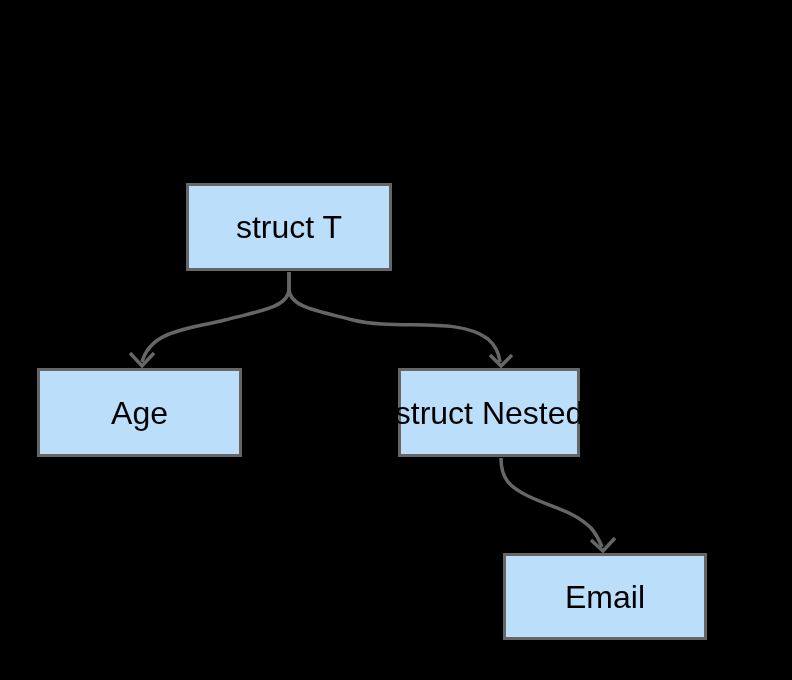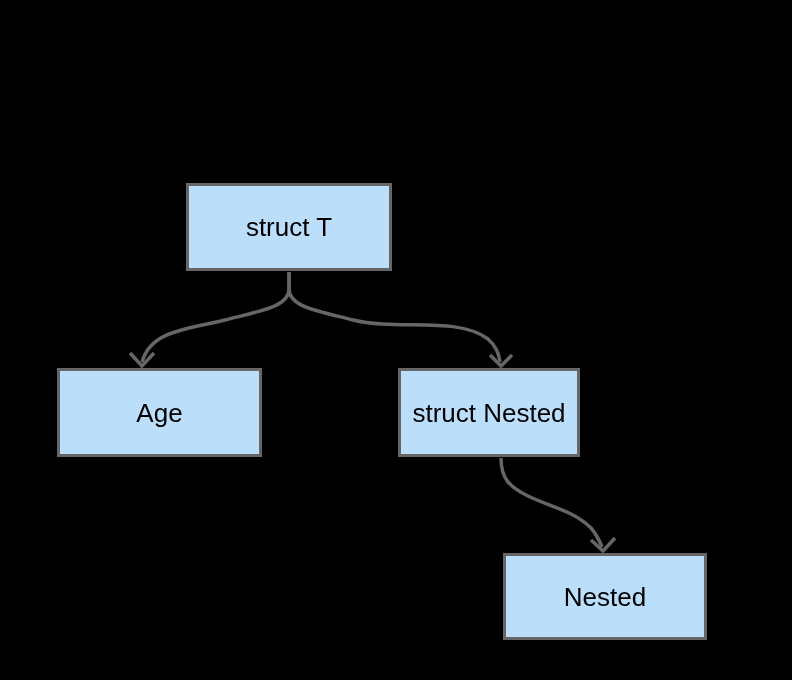--- a/index.html
+++ b/index.html
@@ -37,26 +37,26 @@
     position: absolute;
     box-sizing: border-box;
     display: flex;
     align-items: center;
     justify-content: center;
     background: var(--node-fill, #BBDEFB);
     border: 3px solid var(--node-border, #666666);
   }
   .node-label {
     color: var(--text, #000000);
-    font-size: 26px;
+    font-size: 32px;
     line-height: 1;
     white-space: nowrap;
   }
   .node-struct-t      { left: 186px; top: 183px; width: 206px; height: 88px; }
-  .node-age           { left: 37px;  top: 368px; width: 205px; height: 89px; margin-left: 20px; }
+  .node-age           { left: 37px;  top: 368px; width: 205px; height: 89px; }
   .node-struct-nested { left: 398px; top: 368px; width: 182px; height: 89px; }
   .node-email         { left: 503px; top: 553px; width: 204px; height: 87px; }
 </style>
 </head>
 <body>
 
 <div class="stage">
 
   <svg class="edges-layer" viewBox="0 0 792 680" xmlns="http://www.w3.org/2000/svg">
 
@@ -76,16 +76,16 @@
 
   <div class="node node-age">
     <span class="node-label">Age</span>
   </div>
 
   <div class="node node-struct-nested">
     <span class="node-label">struct Nested</span>
   </div>
 
   <div class="node node-email">
-    <span class="node-label">Nested</span>
+    <span class="node-label">Email</span>
   </div>
 
 </div>
 
 </body></html>

